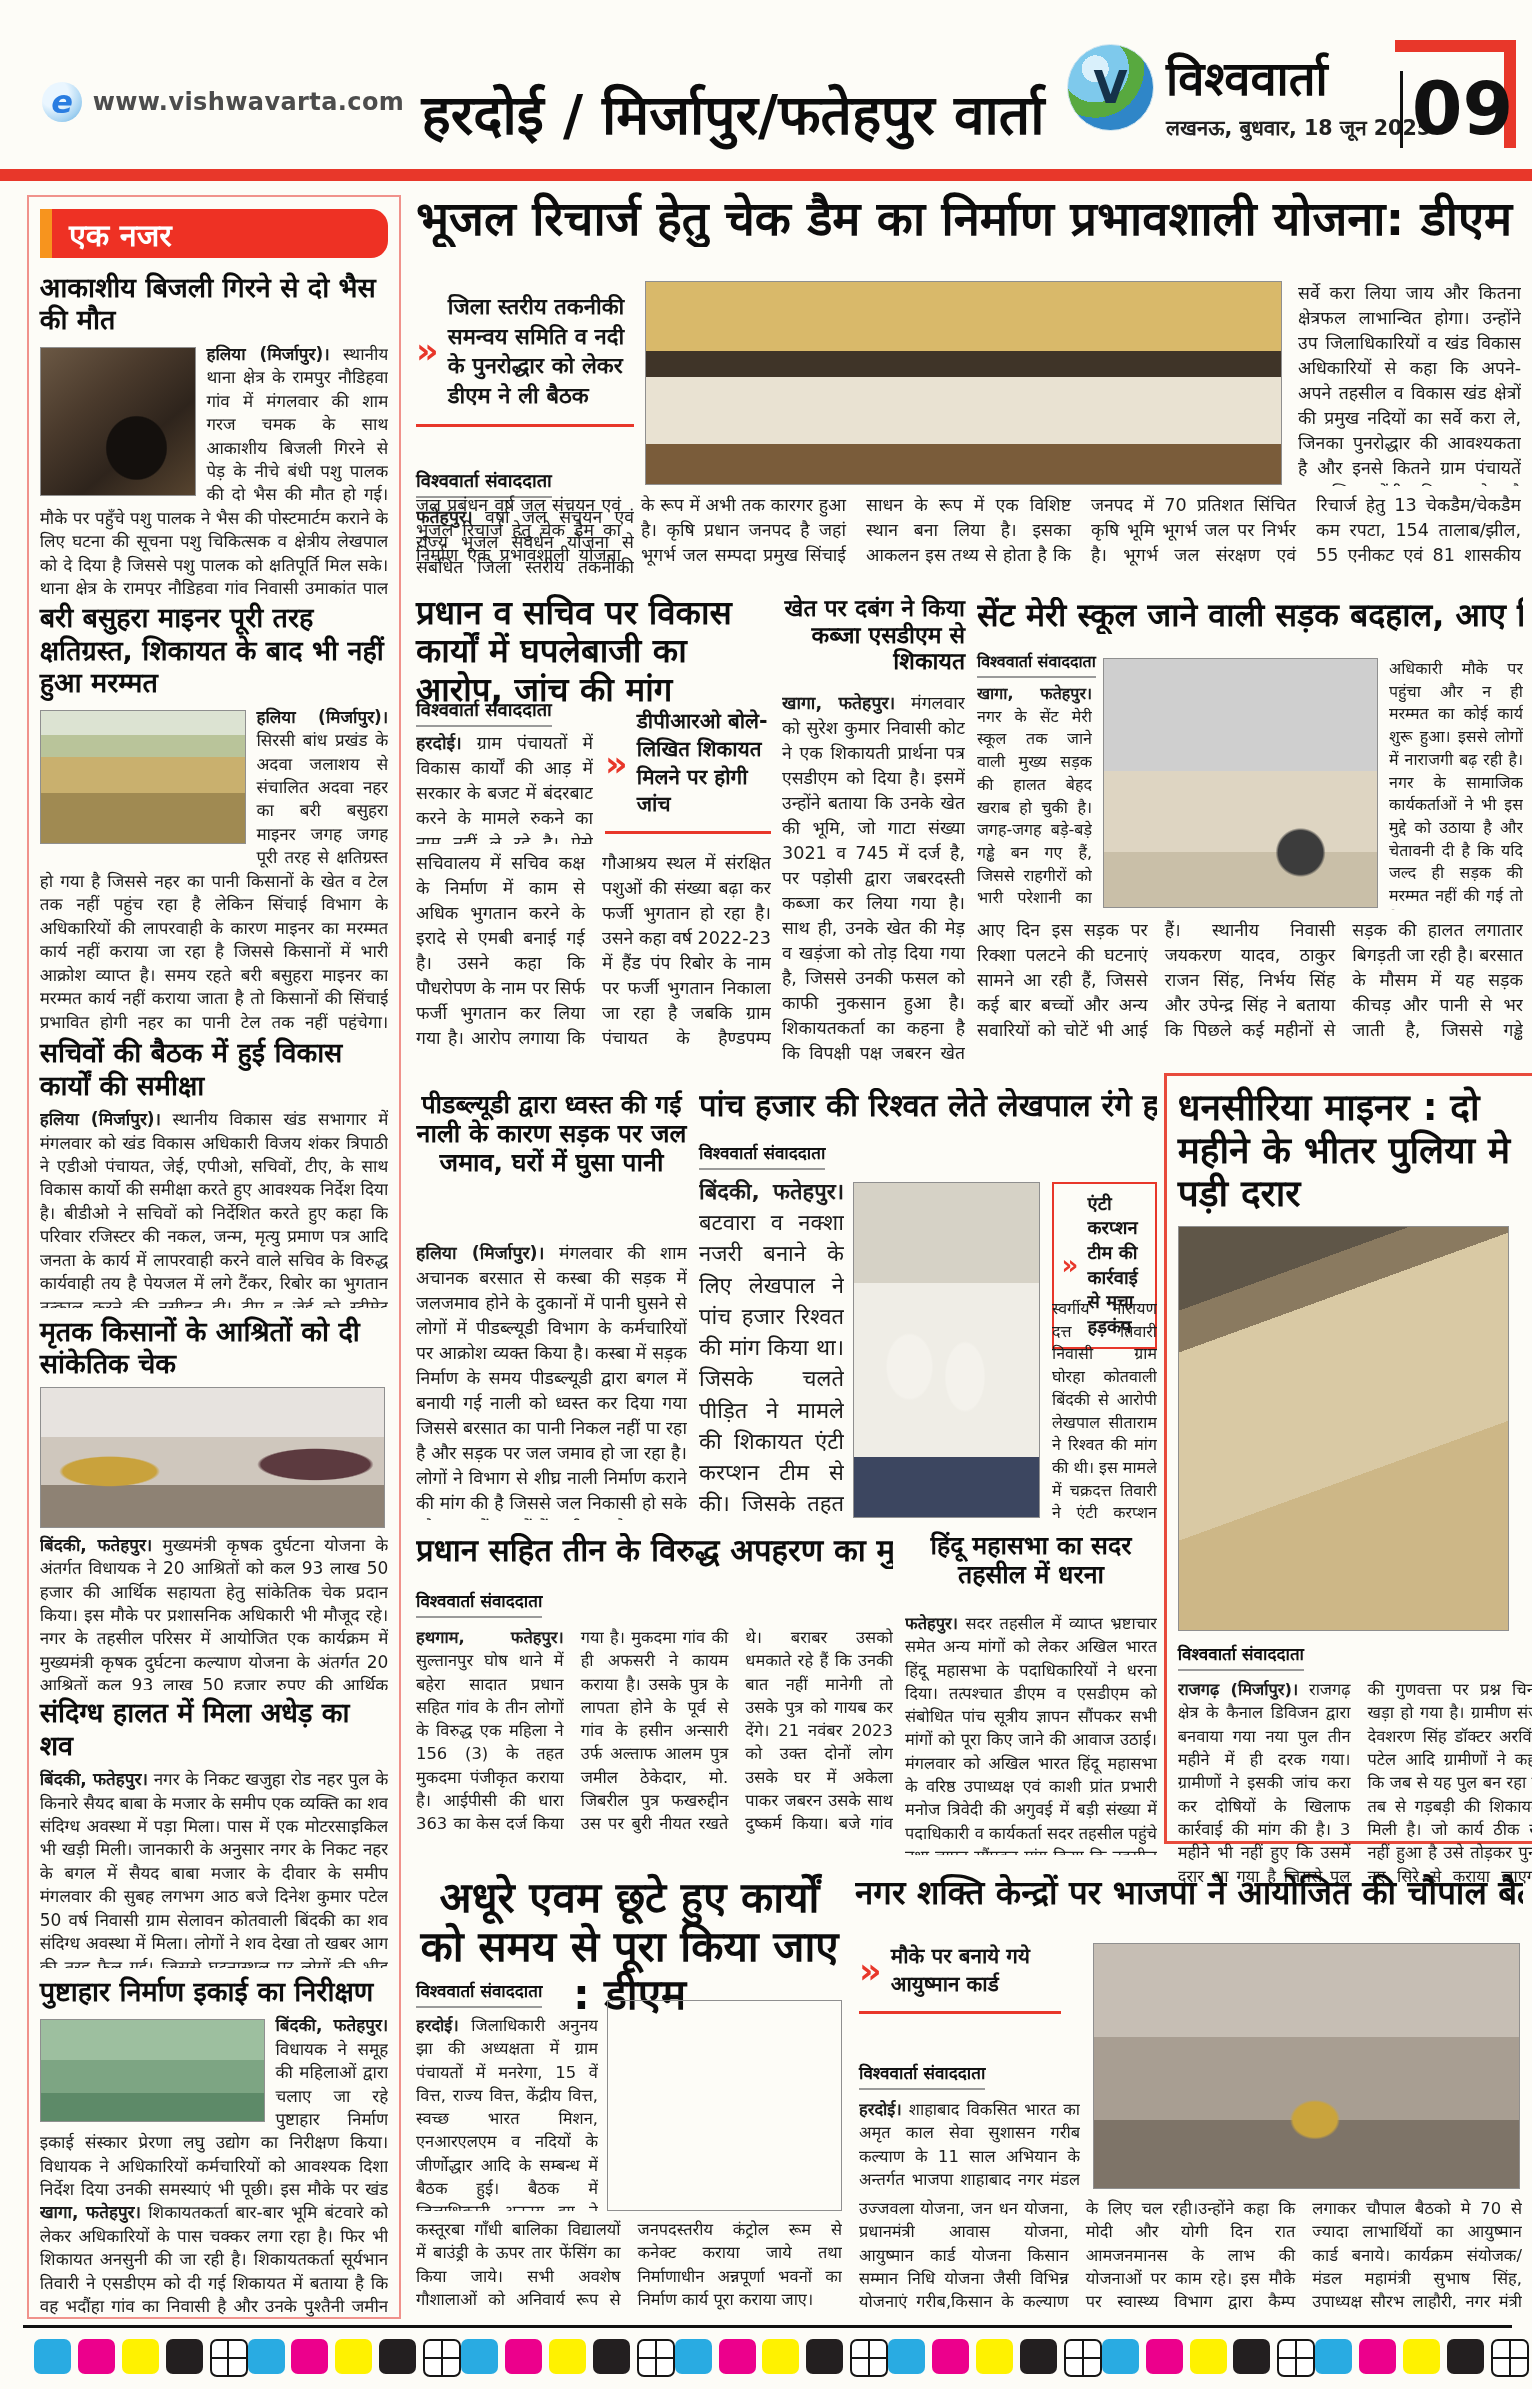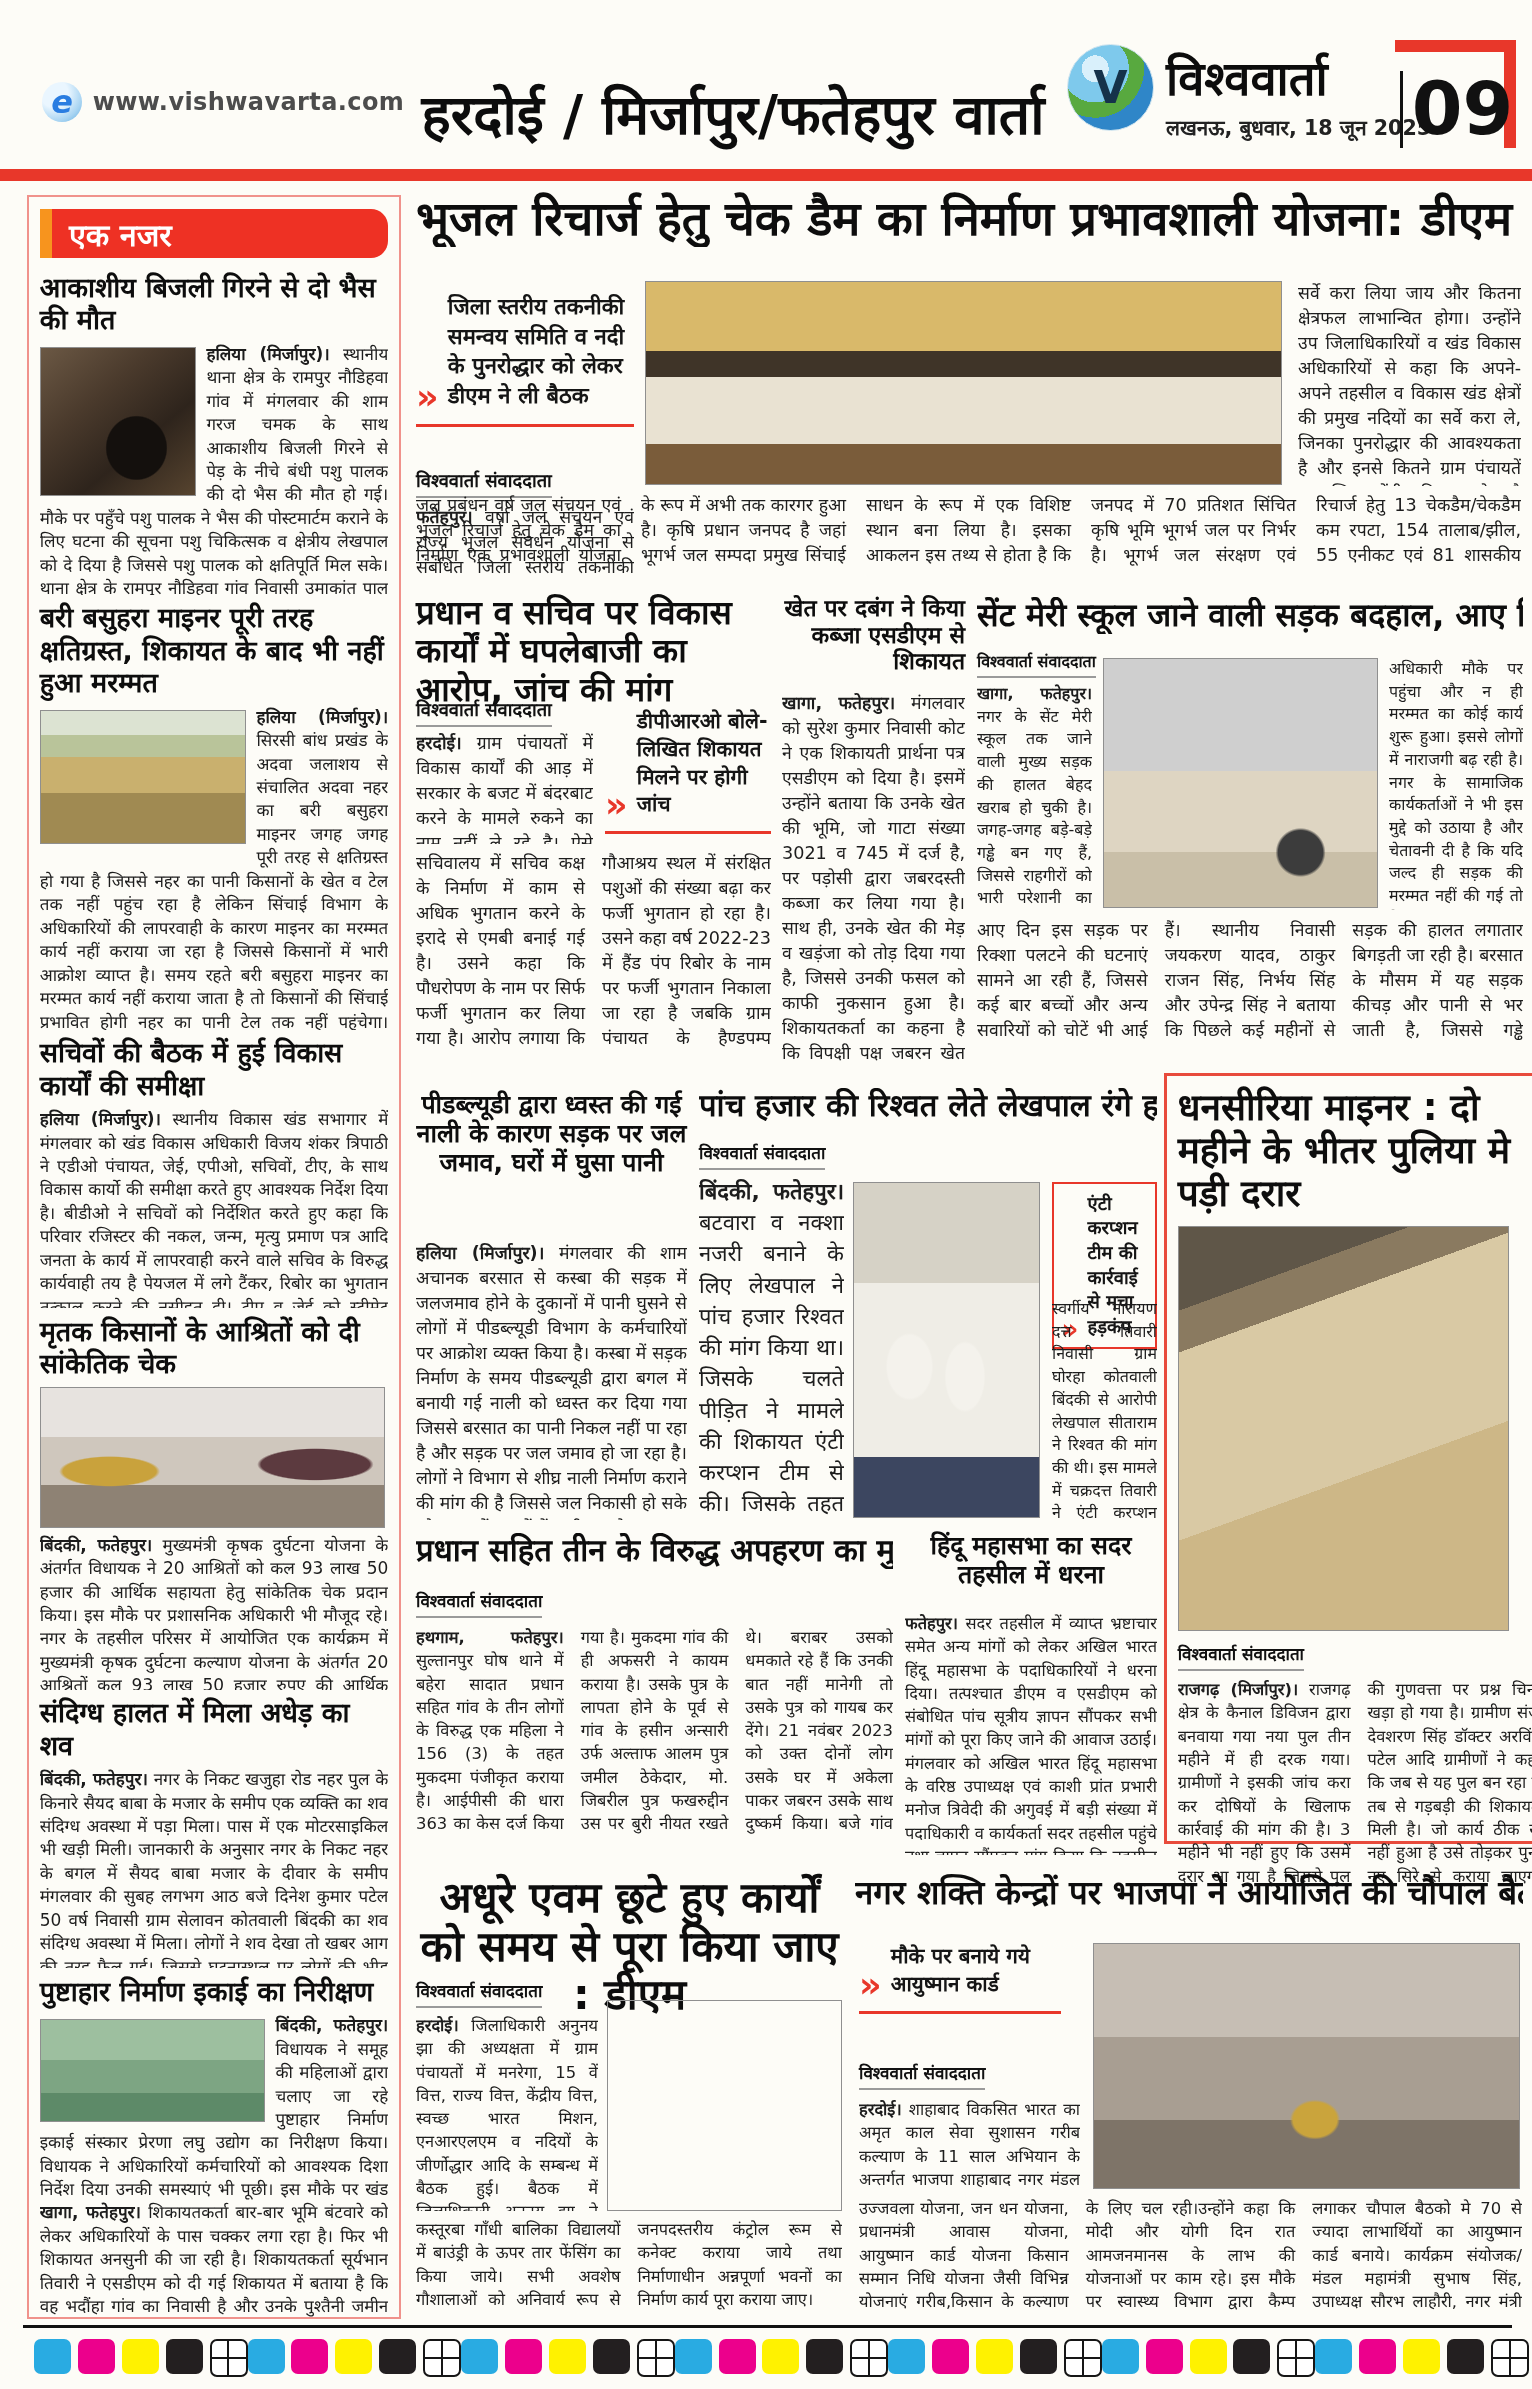--- a/index.html
+++ b/index.html
@@ -26,21 +26,21 @@
           border-left:3.8px solid #111;padding-left:9.2px;line-height:1.05;}
   .red-bar{left:0;top:169px;width:1533px;height:12.2px;background:#e8372a;}
   
   .hl{font-weight:900;color:#0d0d0d;line-height:1.16;}
   .nowrap{white-space:nowrap;overflow:hidden;}
   .byline{display:inline-block;font-size:18.3px;font-weight:800;color:#111;
           border-bottom:2.3px solid #9a9a9a;padding-bottom:3.8px;}
   .body{font-size:17.6px;line-height:1.42;text-align:justify;color:#1d1d1d;overflow:hidden;}
   .body b{font-weight:800;}
   .kicker{font-size:22px;line-height:1.35;font-weight:800;color:#151515;
-          display:flex;gap:9.2px;align-items:flex-end;}
+          display:flex;gap:9.2px;align-items:center;}
   .kmark{color:#e8372a;font-weight:900;font-size:35px;line-height:.8;flex:0 0 auto;}
   .kmark::before{content:'\00BB';}
   .red-underline{border-bottom:3.8px solid #e8372a;}
   .photo{border:0.8px solid #8f8f8f;box-sizing:border-box;}
   .cols2{column-count:2;column-gap:17px;}
   .cols3{column-count:3;column-gap:17px;}
   .cols5{column-count:5;column-gap:20px;}
   
   #sidebar{left:27px;top:195px;width:374px;height:2124px;border:2.3px solid #f0928c;
            box-sizing:border-box;padding:12.2px 10.7px;overflow:hidden;}

